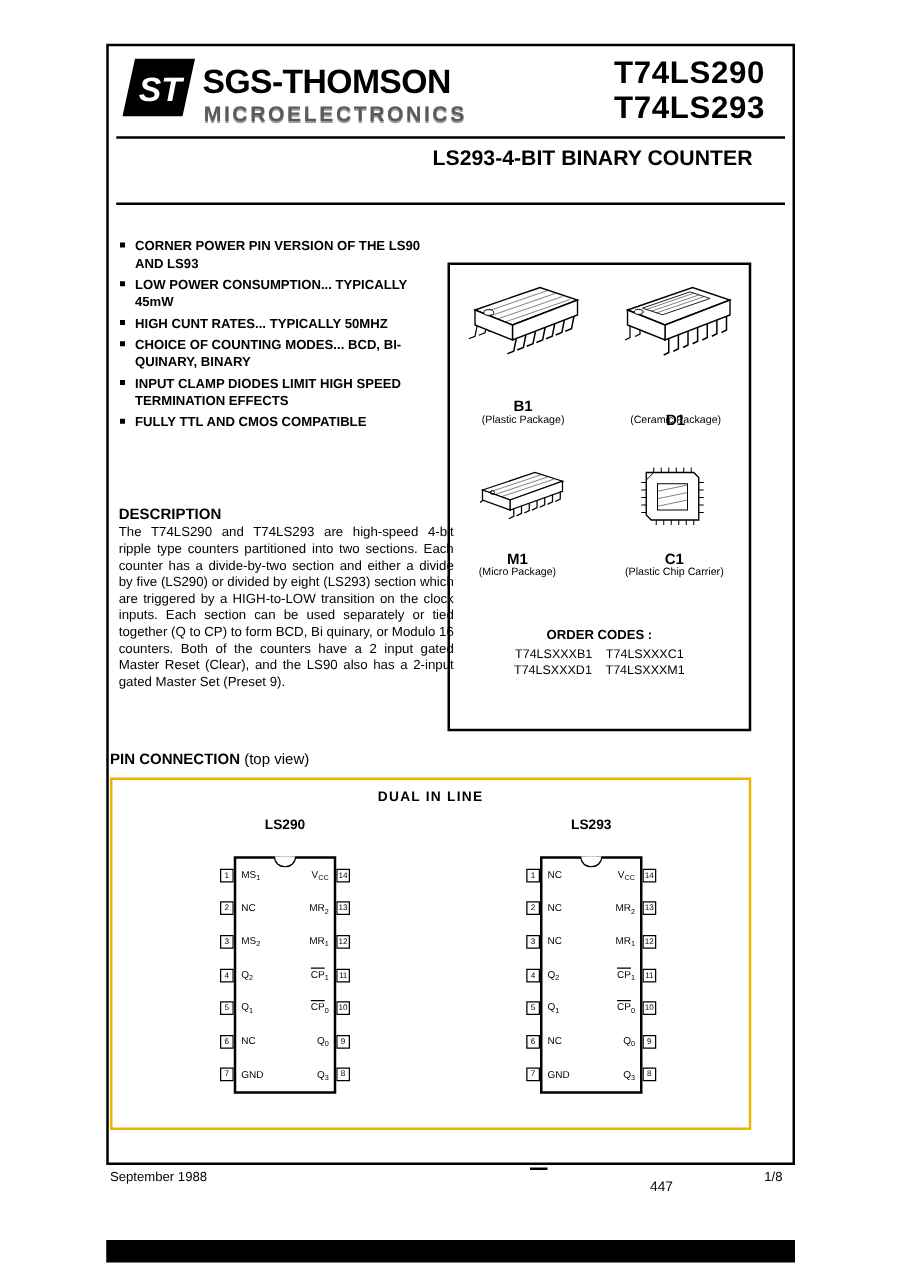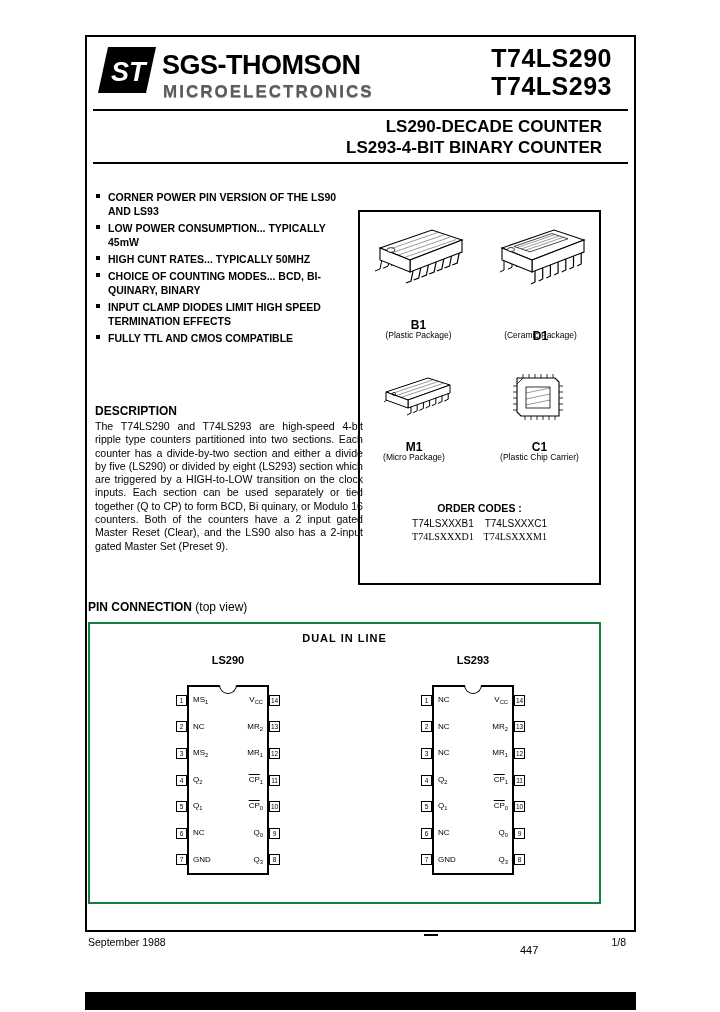--- a/index.html
+++ b/index.html
@@ -28,21 +28,21 @@
   
   .pkgbox{left:358px;top:210px;width:239px;height:371px;border:2px solid #000;}
   .pkg{position:absolute;}
   .pkg-code{position:absolute;text-align:center;font-size:12px;font-weight:bold;}
   .pkg-label{position:absolute;text-align:center;font-size:8.5px;}
   .order-head{position:absolute;left:0;top:290px;width:100%;text-align:center;font-size:10.5px;font-weight:bold;}
   .order-line{position:absolute;left:0;width:100%;text-align:center;font-size:10px;white-space:pre;}
   
   .pin-head{left:88px;top:600px;font-size:12px;}
   .pin-head b{font-weight:bold;}
-  .pinbox-outer{left:88px;top:622px;width:509px;height:278px;border:2px solid #15803d;text-decoration:underline;}
+  .pinbox-outer{left:88px;top:622px;width:509px;height:278px;border:2px solid #eab308;text-decoration:underline;}
   .dual-title{position:absolute;left:0;top:8px;width:100%;text-align:center;font-size:11px;font-weight:bold;letter-spacing:1px;}
   .dip{position:absolute;width:104px;}
   .dip-title{text-align:center;font-weight:bold;font-size:11px;height:13px;margin-bottom:18px;}
   .dip-diagram{display:flex;}
   .pins-col{width:11px;padding-top:9.8px;box-sizing:border-box;}
   .pinbox{width:11px;height:11px;border:1px solid #000;box-sizing:border-box;font-size:6.5px;
     display:flex;align-items:center;justify-content:center;margin-bottom:15.6px;background:#fff;}
   .dip-body{width:82px;height:190px;border:2px solid #000;box-sizing:border-box;position:relative;
     display:flex;justify-content:space-between;background:#fff;}
   .notch{position:absolute;top:-2px;left:50%;transform:translateX(-50%);width:18px;height:9px;
@@ -70,21 +70,20 @@
 </svg>
 <div class="abs brand">SGS-THOMSON</div>
 <div class="abs brand-sub">MICROELECTRONICS</div>
 <div class="abs partnums">
   <div>T74LS290</div>
   <div>T74LS293</div>
 </div>
 <div class="abs rule" style="left:93px;top:109px;width:535px;"></div>
 
 <div class="abs doc-title">
-  <div>LS290-DECADE COUNTER</div>
   <div>LS293-4-BIT BINARY COUNTER</div>
 </div>
 <div class="abs rule" style="left:93px;top:162px;width:535px;"></div>
 
 <div class="abs features">
     <div class="feature"><span class="bullet"></span><span>CORNER POWER PIN VERSION OF THE LS90 AND LS93</span></div>
     <div class="feature"><span class="bullet"></span><span>LOW POWER CONSUMPTION... TYPICALLY 45mW</span></div>
     <div class="feature"><span class="bullet"></span><span>HIGH CUNT RATES... TYPICALLY 50MHZ</span></div>
     <div class="feature"><span class="bullet"></span><span>CHOICE OF COUNTING MODES... BCD, BI-QUINARY, BINARY</span></div>
     <div class="feature"><span class="bullet"></span><span>INPUT CLAMP DIODES LIMIT HIGH SPEED TERMINATION EFFECTS</span></div>
@@ -234,21 +233,21 @@
     </g>
   </svg>
 
   <div class="pkg-code" style="left:6px;top:228px;width:96px;">M1</div>
   <div class="pkg-label" style="left:6px;top:240px;width:96px;">(Micro Package)</div>
   <div class="pkg-code" style="left:127px;top:228px;width:105px;">C1</div>
   <div class="pkg-label" style="left:127px;top:240px;width:105px;">(Plastic Chip Carrier)</div>
 
   <div class="order-head">ORDER CODES :</div>
   <div class="order-line" style="top:306px;">T74LSXXXB1    T74LSXXXC1</div>
-  <div class="order-line" style="top:319px;font-family:Liberation Serif, serif;">T74LSXXXD1    T74LSXXXM1</div>
+  <div class="order-line" style="top:319px;">T74LSXXXD1    T74LSXXXM1</div>
 </div>
 
 <div class="abs pin-head"><b>PIN CONNECTION</b><span> (top view)</span></div>
 
 <div class="abs pinbox-outer">
   <div class="dual-title">DUAL IN LINE</div>
 
   <div class="dip" style="left:86px;top:30px;">
     <div class="dip-title">LS290</div>
     <div class="dip-diagram">

